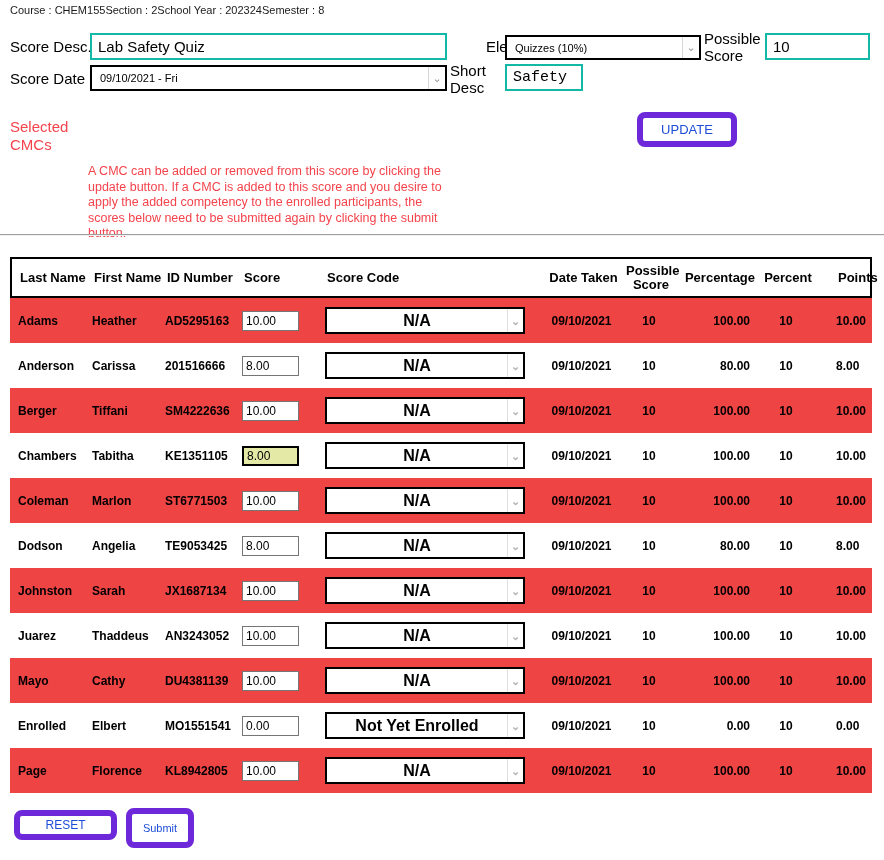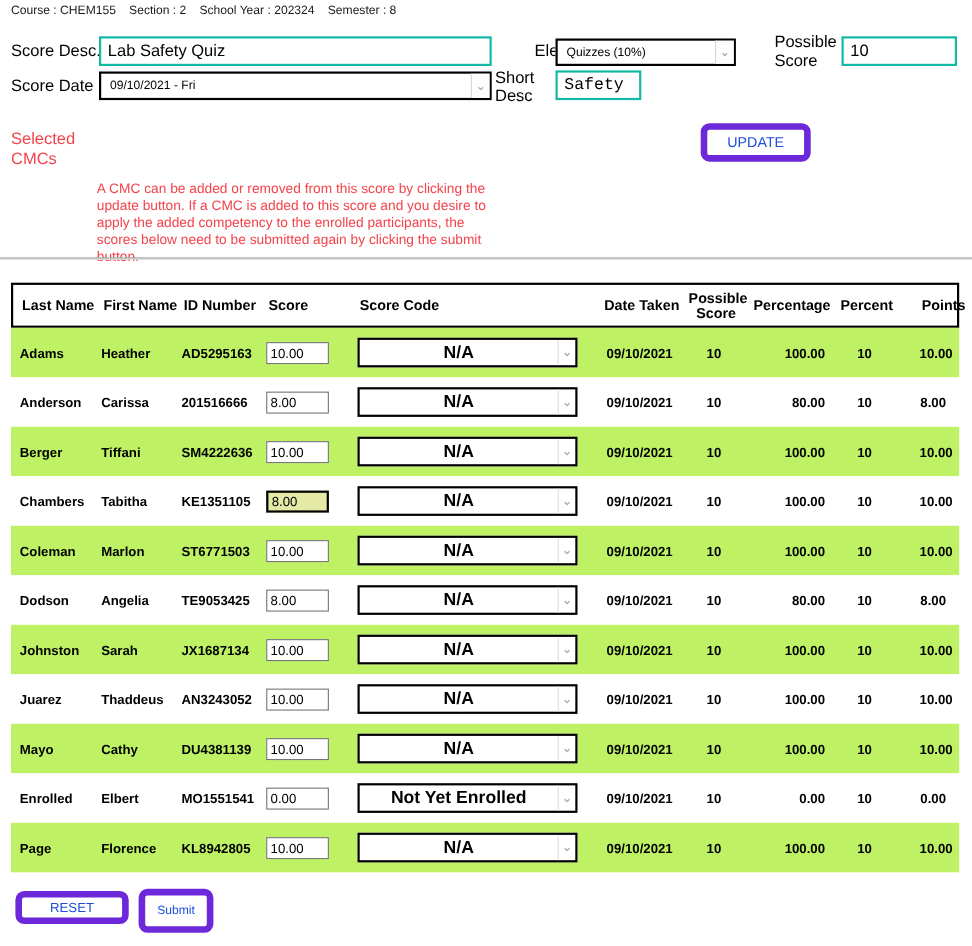--- a/index.html
+++ b/index.html
@@ -2,68 +2,68 @@
 <html><head>
 <meta charset="utf-8">
 <style>
   * { box-sizing: border-box; margin: 0; padding: 0; }
   html, body { width: 884px; height: 860px; background: #fff; }
   body { font-family: "Liberation Sans", sans-serif; color: #000; position: relative; overflow: hidden; }
 
   .abs { position: absolute; }
 
   
-  .course-line { left: 10px; top: 4px; font-size: 11px; color: #1a1a1a; display: flex; gap: 12px; }
+  .course-line { left: 10px; top: 4px; font-size: 11px; color: #1a1a1a; display: flex; gap: 0; }
 
   
   .flabel { font-size: 15px; color: #000; line-height: 17px; }
   .tbox { border: 2px solid #14b8a6; background: #fff; font-family: "Liberation Sans", sans-serif; }
   input.tbox { padding: 0 6px; }
   .score-desc-input { left: 90px; top: 33px; width: 357px; height: 27px; font-size: 15px; }
   .possible-input  { left: 765px; top: 33px; width: 105px; height: 27px; font-size: 15px; }
   .short-desc-input{ left: 505px; top: 64px; width: 78px; height: 27px; font-size: 15px; font-family: Liberation Mono, monospace; }
 
   .fakeselect { display: flex; align-items: center; border: 2px solid #000; background: #fff; }
   .fakeselect .txt { flex: 1; padding-left: 8px; font-size: 11px; white-space: nowrap; overflow: hidden; }
   .fakeselect .chev { width: 17px; align-self: stretch; display: flex; align-items: center; justify-content: center;
                       color: #9a9a9a; font-size: 11px; border-left: 1px solid #d6d6d6; background: #fdfdfd; }
-  .element-select  { left: 505px; top: 35px; width: 164px; height: 25px; }
+  .element-select  { left: 505px; top: 35px; width: 196px; height: 25px; }
   .scoredate-select{ left: 90px;  top: 65px; width: 357px; height: 26px; }
 
   
   .red { color: #f4434b; }
   .selected-cmcs { left: 10px; top: 118px; width: 72px; font-size: 15px; line-height: 18px; }
   .cmc-note { left: 88px; top: 164px; width: 368px; font-size: 12.5px; line-height: 15.5px; }
 
   .btn { background: #fff; border: 6px solid #6d28d9; border-radius: 8px; cursor: pointer;
          font-family: "Liberation Sans", sans-serif; color: #1d4ed8; }
   .update-btn { left: 637px; top: 112px; width: 100px; height: 35px; font-size: 13px; }
   .reset-btn  { left: 14px;  top: 810px; width: 103px; height: 30px; font-size: 12px; }
   .submit-btn { left: 126px; top: 808px; width: 68px;  height: 40px; font-size: 11px; }
 
   .divider { left: 0; top: 234px; width: 884px; height: 2px; background: #9e9e9e; border-bottom: 1px solid #f0f0f0; }
 
   
   .grade-table { left: 10px; top: 257px; width: 862px; }
   .thead { border: 2px solid #000; height: 41px; display: flex; align-items: center;
            font-weight: bold; font-size: 13px; background: #fff; }
   .trow  { height: 45px; display: flex; align-items: center; font-weight: bold; font-size: 12px; background: #fff; }
-  .trow.stripe { background: #bef264; }
+  .trow.stripe { background: #ef4444; }
 
   .c  { flex: none; line-height: 14px; }
   .c-last  { width: 82px; padding-left: 8px; }
   .c-first { width: 73px; }
   .c-id    { width: 77px; }
   .c-score { width: 83px; }
   .c-code  { width: 214px; }
   .c-date  { width: 85px; text-align: center; }
   .c-poss  { width: 50px; text-align: center; }
   .c-pct   { width: 88px; text-align: right; padding-right: 12px; }
   .c-pcnt  { width: 48px; text-align: center; }
-  .c-pts   { width: 58px; text-align: right; padding-right: 8px; padding-left: 26px; }
+  .c-pts   { width: 44px; text-align: right; padding-right: 8px; padding-left: 26px; }
   .thead .c-pct { text-align: center; padding-right: 0; }
   .thead .c-pts { text-align: right; padding-right: 2px; }
 
   .score-input { width: 57px; height: 20px; border: 1px solid #757575; font-size: 12px;
                  padding: 0 3px; font-family: "Liberation Sans", sans-serif; background: #fff; }
   .score-input.hl { border: 2px solid #000; background: #e5e9a6; }
 
   .code-select { width: 200px; height: 27px; border: 2px solid #000; background: #fff;
                  display: flex; align-items: center; }
   .code-select .txt { flex: 1; text-align: center; font-weight: bold; font-size: 16px; }

